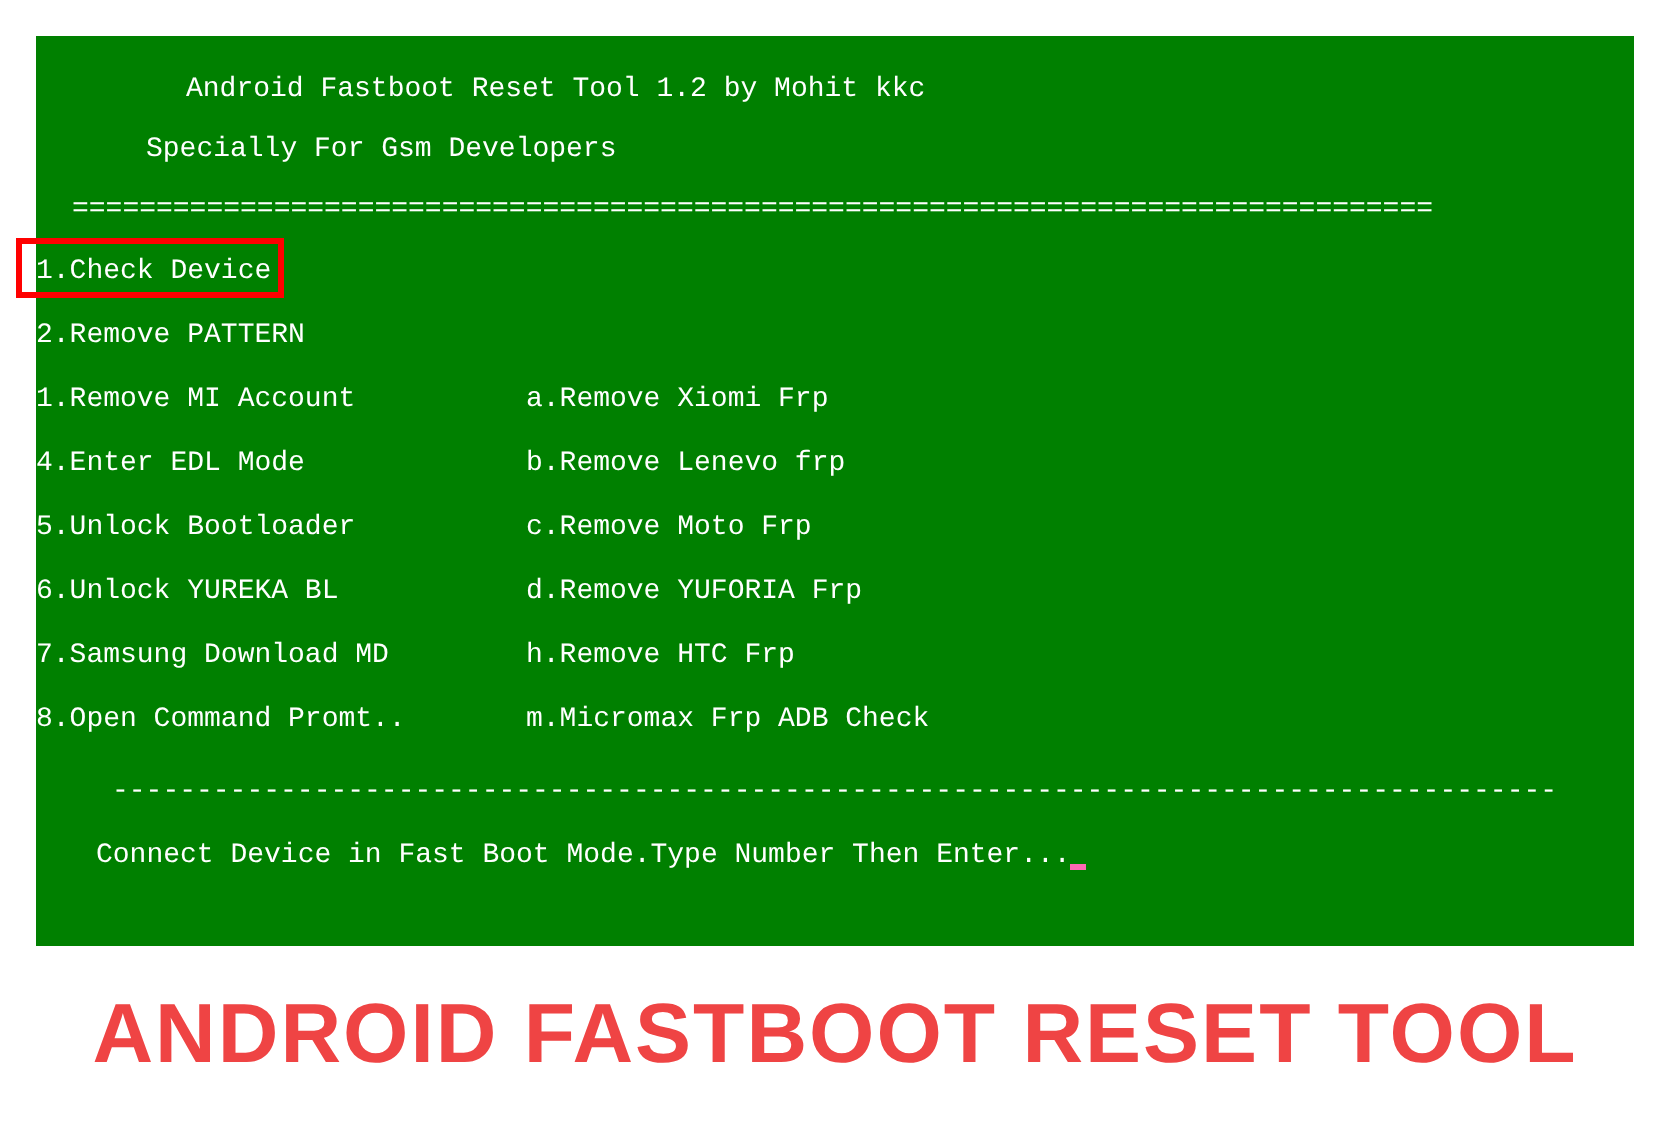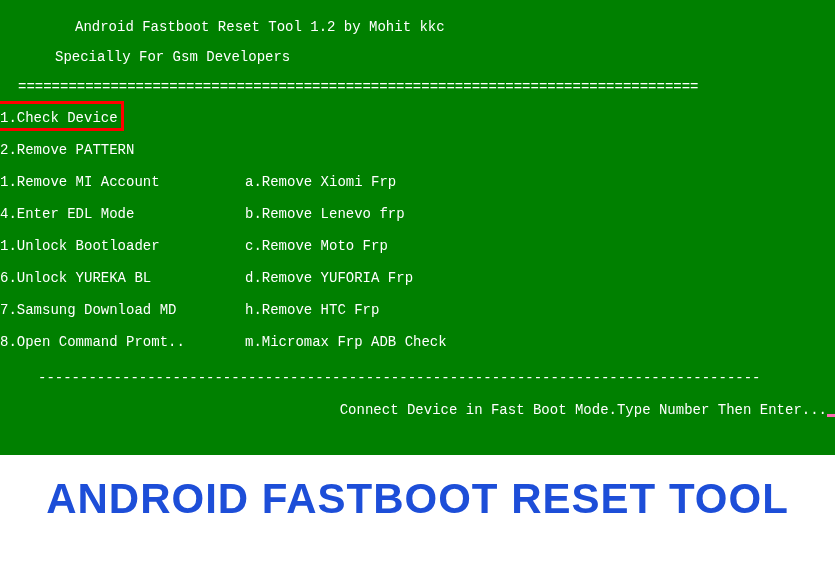--- a/index.html
+++ b/index.html
@@ -10,20 +10,21 @@
     body {
       width: 835px;
       height: 566px;
       background: #ffffff;
       font-family: 'Courier New', monospace;
       overflow: hidden;
     }
     .terminal {
       background: #008000;
       color: #ffffff;
+      margin: 18px;
       padding: 0;
       font-size: 14px;
       line-height: 1.3;
       height: 455px;
       position: relative;
     }
     .terminal-inner {
       padding-top: 18px;
     }
     .title-line {
@@ -65,33 +66,32 @@
     }
     .dashed-divider {
       padding-left: 38px;
       white-space: nowrap;
       overflow: hidden;
       margin-top: 4px;
     }
     .prompt-line {
       padding-left: 30px;
       margin-top: 14px;
-      text-align: right;
     }
     .cursor {
       display: inline-block;
       background: #ff69b4;
       width: 8px;
       height: 3px;
       vertical-align: bottom;
       margin-bottom: 2px;
     }
     .caption {
       text-align: center;
-      color: #1d4ed8;
+      color: #ef4444;
       font-family: Impact, 'Arial Black', sans-serif;
       font-size: 42px;
       font-weight: 900;
       letter-spacing: 1px;
       margin-top: 20px;
     }
   </style>
 </head>
 <body>
 
@@ -124,21 +124,21 @@
       <div class="menu-row">
         <div class="menu-col-left">
           <span>4.Enter EDL Mode</span>
         </div>
         <div class="menu-col-right">
           <span>b.Remove Lenevo frp</span>
         </div>
       </div>
       <div class="menu-row">
         <div class="menu-col-left">
-          <span>1.Unlock Bootloader</span>
+          <span>5.Unlock Bootloader</span>
         </div>
         <div class="menu-col-right">
           <span>c.Remove Moto Frp</span>
         </div>
       </div>
       <div class="menu-row">
         <div class="menu-col-left">
           <span>6.Unlock YUREKA BL</span>
         </div>
         <div class="menu-col-right">

